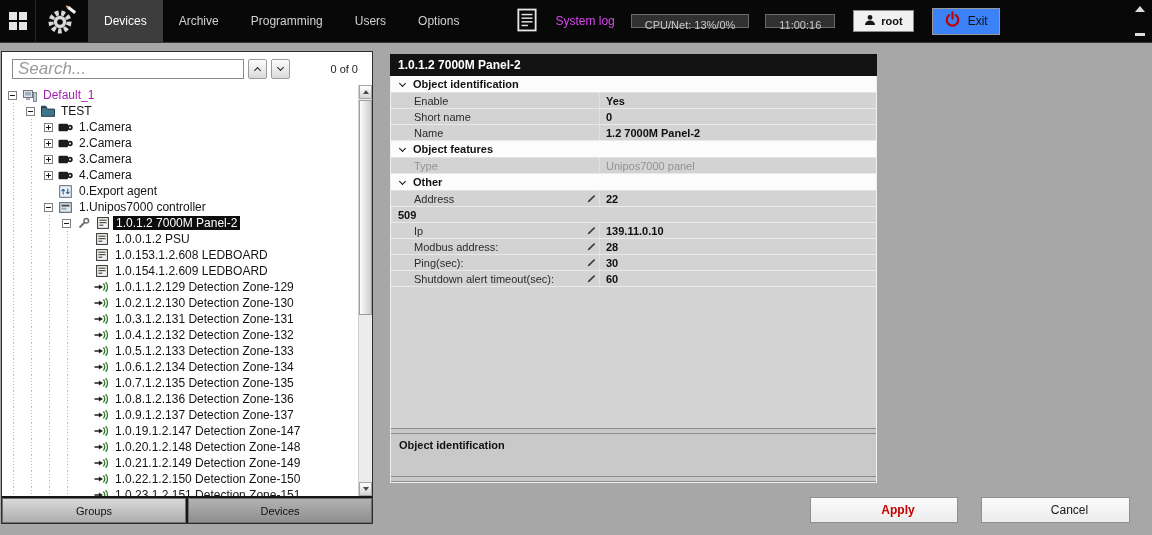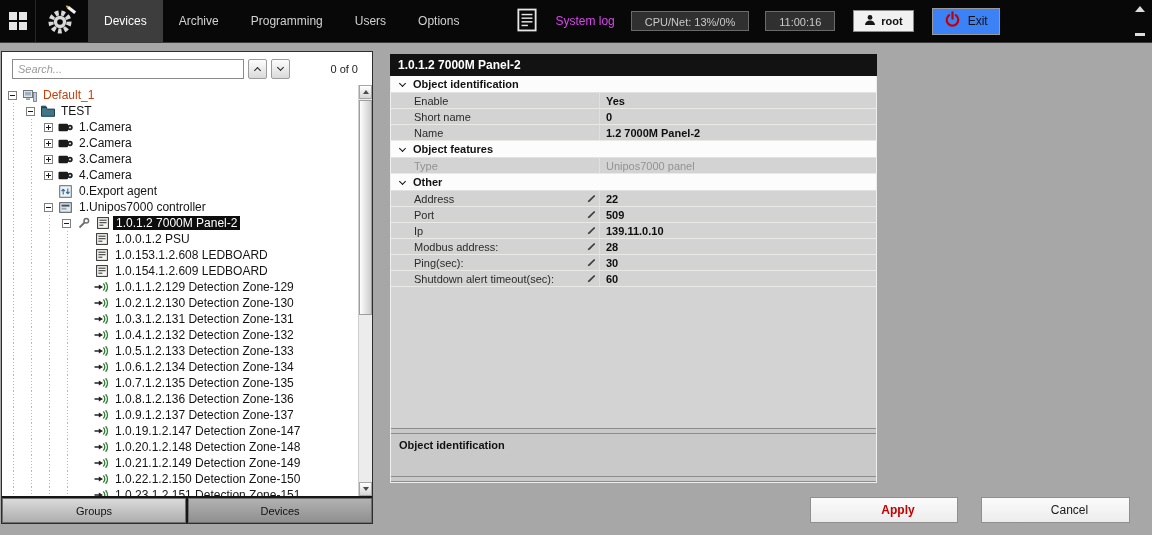--- a/index.html
+++ b/index.html
@@ -13,41 +13,41 @@
   
   #topbar{position:absolute;top:0;left:0;right:0;height:43px;background:#080808;display:flex;align-items:stretch;border-bottom:1px solid #3a3a3a;}
   .launcher{width:36px;display:flex;align-items:center;justify-content:center;border-right:1px solid #262626;cursor:pointer;}
   .grid-ic{display:grid;grid-template-columns:8px 8px;grid-gap:2px;}
   .grid-ic i{width:8px;height:8px;background:#e6e6e6;display:block;}
   .gearbtn{width:52px;display:flex;align-items:center;justify-content:center;cursor:pointer;}
   #menu{display:flex;align-items:stretch;}
   .tab{padding:0 16px;display:flex;align-items:center;color:#d2d2d2;font-size:12px;cursor:pointer;}
   .tab.active{background:#3d3d3d;color:#ffffff;}
   .syslog{display:flex;align-items:center;margin-left:42px;color:#d946ef;font-size:12px;gap:18px;cursor:pointer;}
-  .badge{align-self:center;height:20px;line-height:21px;background:#303030;border:1px solid #6a6a6a;color:#c9c9c9;font-size:11px;padding:0 13px;margin-left:16px;white-space:nowrap;}
+  .badge{align-self:center;height:14px;line-height:21px;background:#303030;border:1px solid #6a6a6a;color:#c9c9c9;font-size:11px;padding:0 13px;margin-left:16px;white-space:nowrap;}
   .userbtn{align-self:center;height:22px;background:#f1f1f1;border:1px solid #8a8a8a;color:#111;font-size:11px;font-weight:bold;display:flex;align-items:center;gap:5px;padding:0 10px;margin-left:18px;cursor:pointer;}
   .exitbtn{align-self:center;height:27px;background:#3b82f6;border:1px solid #9a9a9a;display:flex;align-items:center;gap:7px;padding:0 11px;margin-left:18px;font-size:12px;color:#111;cursor:pointer;}
   .winctl{margin-left:auto;width:24px;display:flex;flex-direction:column;align-items:center;justify-content:space-between;padding:6px 0;}
   .wc-up{width:0;height:0;border-left:5px solid transparent;border-right:5px solid transparent;border-bottom:6px solid #dcdcdc;cursor:pointer;}
   .wc-min{width:10px;height:3px;background:#dcdcdc;cursor:pointer;}
   
   #left{position:absolute;left:1px;top:51px;width:372px;height:473px;background:#ffffff;border:1px solid #2d2d2d;display:flex;flex-direction:column;}
   #searchrow{height:33px;flex:none;display:flex;align-items:center;padding:0 10px;gap:4px;background:#fff;}
-  #searchrow input{width:232px;height:20px;border:1px solid #8a8a8a;font-size:11px;padding:0 5px;outline:none;font-family:inherit;}
+  #searchrow input{width:232px;height:20px;border:1px solid #8a8a8a;font-size:17px;padding:0 5px;outline:none;font-family:inherit;}
   #searchrow input::placeholder{font-style:italic;color:#9a9a9a;}
   .navbtn{width:19px;height:20px;border:1px solid #9b9b9b;background:linear-gradient(#fdfdfd,#dadada);display:flex;align-items:center;justify-content:center;border-radius:2px;cursor:pointer;}
   .chev{display:inline-block;width:5px;height:5px;border-right:1.5px solid #222;border-bottom:1.5px solid #222;}
   .chev.up{transform:rotate(-135deg);margin-top:3px;}
   .chev.down{transform:rotate(45deg);margin-bottom:3px;}
   #count{margin-left:auto;font-size:11px;color:#222;margin-right:4px;}
   #treewrap{flex:1;position:relative;overflow:hidden;background:#fff;}
   #treeItems{position:absolute;left:6px;top:2px;right:15px;bottom:0;overflow:hidden;}
   .trow{height:16px;display:flex;align-items:center;white-space:nowrap;font-size:12px;color:#141414;cursor:pointer;}
   .trow .tlabel{padding:0 3px;}
-  .trow.gray .tlabel{color:#c2410c;}
+  .trow.gray .tlabel{color:#a21caf;}
   .trow.sel .tlabel{background:#0d0d0d;color:#ffffff;}
   .guide{width:18px;align-self:stretch;flex:none;background-image:repeating-linear-gradient(to bottom,#b8b8b8 0,#b8b8b8 1px,transparent 1px,transparent 3px);background-size:1px 100%;background-repeat:no-repeat;background-position:5px 0;}
   .exp{width:9px;height:9px;flex:none;border:1px solid #7f7f7f;background:#fff;position:relative;margin-right:4px;cursor:pointer;}
   .exp .h{position:absolute;left:1px;right:1px;top:3px;height:1px;background:#1a1a1a;}
   .exp .v{position:absolute;top:1px;bottom:1px;left:3px;width:1px;background:#1a1a1a;}
   .exp-sp{width:13px;flex:none;}
   .ticon{width:17px;height:14px;flex:none;display:flex;align-items:center;justify-content:center;margin-right:2px;}
   
   #vscroll{position:absolute;top:0;right:0;bottom:0;width:14px;background:#ececec;border-left:1px solid #cfcfcf;}
   .sbtn{position:absolute;left:0;right:0;height:14px;background:linear-gradient(#ffffff,#d4d4d4);border:1px solid #a5a5a5;display:flex;align-items:center;justify-content:center;cursor:pointer;}
@@ -632,25 +632,20 @@
       </div>
       <div class="prow">
         <div class="plabel">Address<span class="pencil">
             <svg width="9" height="9" viewBox="0 0 10 10">
               <path d="M0.8 9.2 l2.1 -0.6 L9.2 2.3 7.9 1 1.5 7.3 z" fill="#3b3b3b"></path>
             </svg>
           </span></div>
         <div class="pvalue">22</div>
       </div>
       <div class="prow">
-        <div class="plabel">Port<span class="pencil">
-            <svg width="9" height="9" viewBox="0 0 10 10">
-              <path d="M0.8 9.2 l2.1 -0.6 L9.2 2.3 7.9 1 1.5 7.3 z" fill="#3b3b3b"></path>
-            </svg>
-          </span></div>
         <div class="pvalue">509</div>
       </div>
       <div class="prow">
         <div class="plabel">Ip<span class="pencil">
             <svg width="9" height="9" viewBox="0 0 10 10">
               <path d="M0.8 9.2 l2.1 -0.6 L9.2 2.3 7.9 1 1.5 7.3 z" fill="#3b3b3b"></path>
             </svg>
           </span></div>
         <div class="pvalue">139.11.0.10</div>
       </div>

